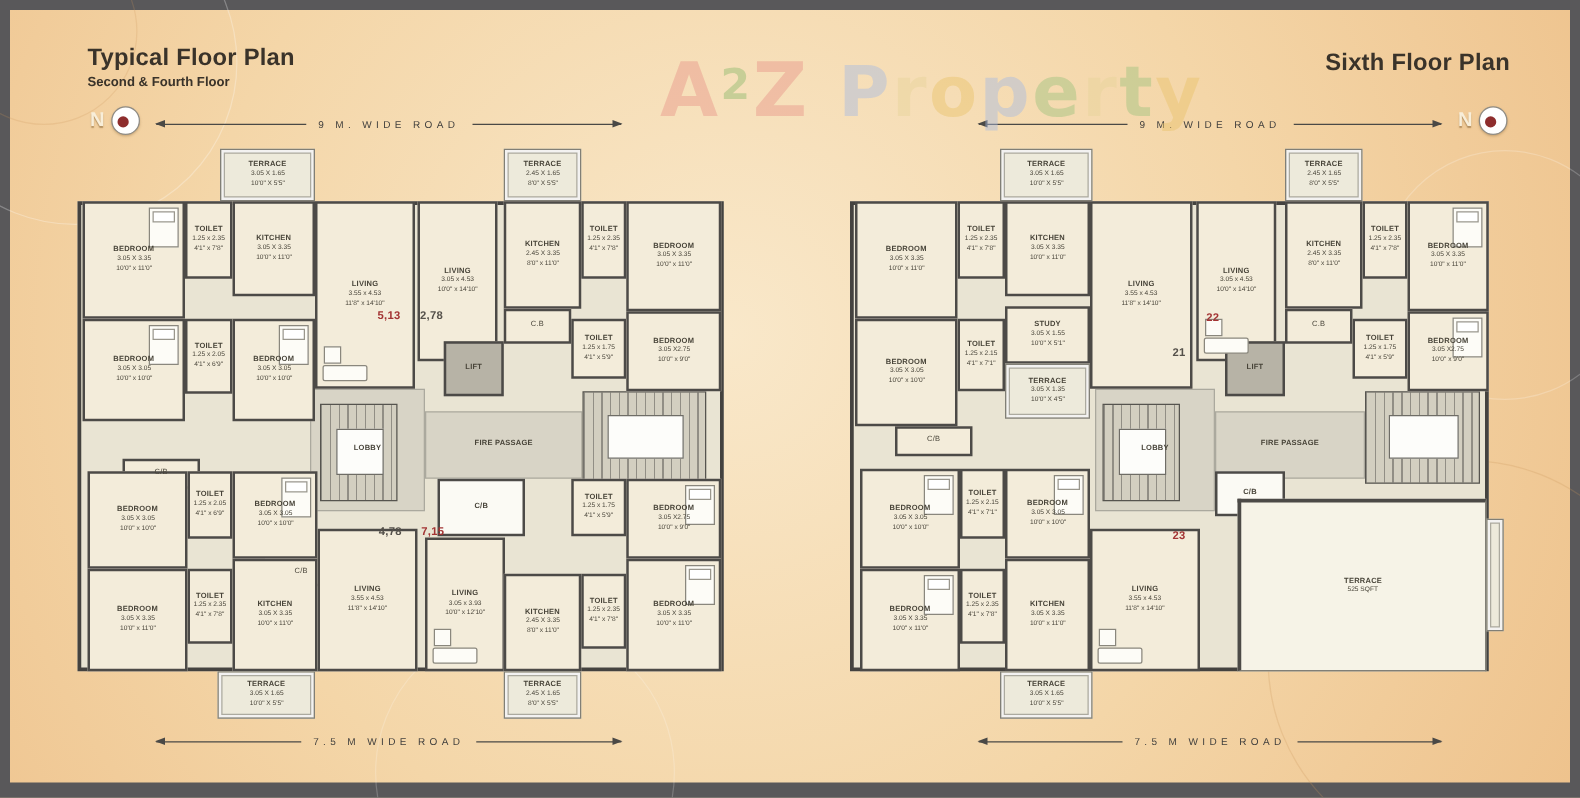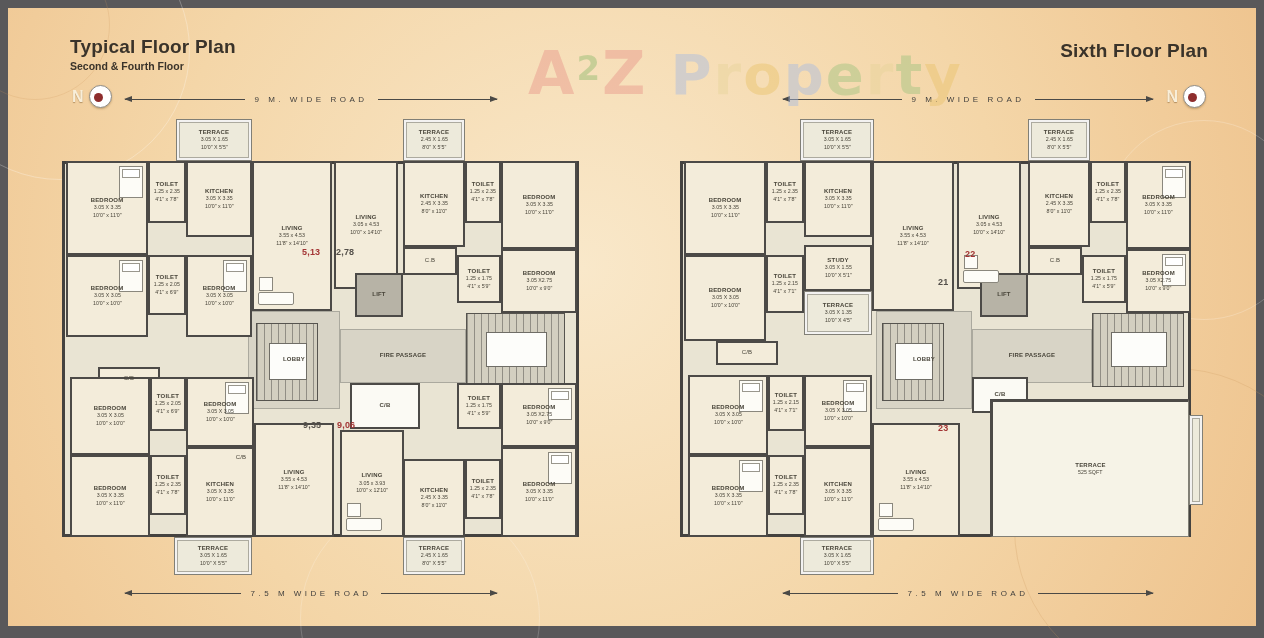--- a/index.html
+++ b/index.html
@@ -379,22 +379,22 @@
       </div>
       <div class="rm k-terrace" style="left: 341px; top: 422px; width: 62px; height: 38px;">
         <div class="lbl">
           <span class="nm">TERRACE</span>
           <span class="dm">2.45 X 1.65</span>
           <span class="dm">8'0" X 5'5"</span>
         </div>
       </div>
       <span class="unit red" style="left: 240px; top: 133px;">5,13</span>
       <span class="unit dark" style="left: 274px; top: 133px;">2,78</span>
-      <span class="unit dark" style="left: 241px; top: 306px;">9,35</span>
-      <span class="unit red" style="left: 275px; top: 306px;">9,06</span>
+      <span class="unit dark" style="left: 241px; top: 306px;">4,78</span>
+      <span class="unit red" style="left: 275px; top: 306px;">7,15</span>
     </div>
   <div class="plan-area" id="plan-right">
       <div class="rm k-outline" style="left: 0px; top: 46px; width: 511px; height: 376px;"></div>
       <div class="rm k-common" style="left: 196px; top: 196px; width: 96px; height: 98px;">
         <div class="lbl">
           <span class="nm">LOBBY</span>
         </div>
       </div>
       <div class="rm k-stair" style="left: 202px; top: 208px; width: 62px; height: 78px;"></div>
       <div class="rm k-common" style="left: 292px; top: 214px; width: 120px; height: 54px;">

